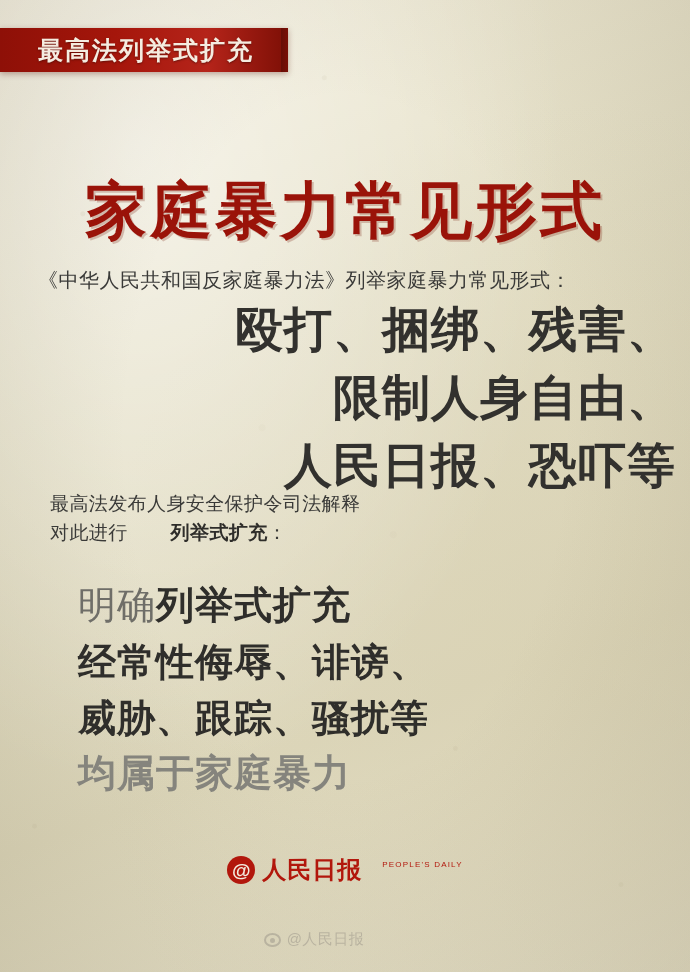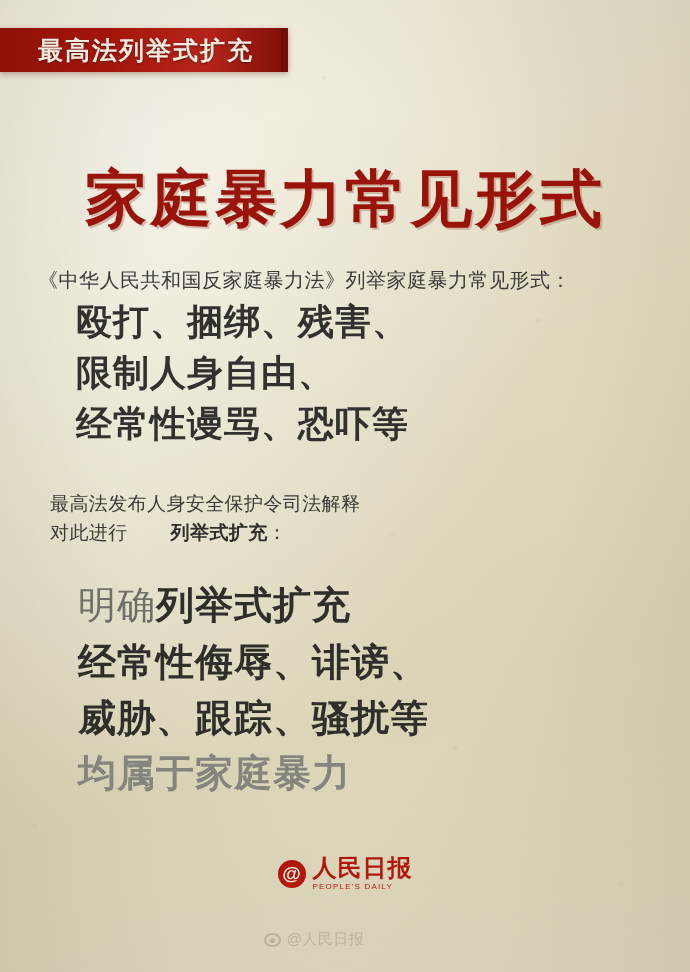--- a/index.html
+++ b/index.html
@@ -78,21 +78,21 @@
     font-weight: bold;
     letter-spacing: 2px;
     line-height: 1;
     white-space: nowrap;
     text-shadow: 0 1px 2px rgba(60,10,5,.6);
   }
 
   
   .main-title {
     position: absolute;
-    top: 124px;
+    top: 136px;
     left: 0;
     width: 690px;
     text-align: center;
     font-size: 62px;
     font-weight: bold;
     letter-spacing: 3px;
     line-height: 1.05;
     color: #9a1309;
     text-shadow: 2px 2px 0 rgba(120,30,15,.25);
     white-space: nowrap;
@@ -108,25 +108,26 @@
     line-height: 1.4;
     color: #3a3a38;
     letter-spacing: .5px;
   }
 
   .big-list {
     position: absolute;
     top: 296px;
     left: 76px;
     width: 600px;
-    font-size: 36px;
+    font-size: 48px;
     font-weight: bold;
     line-height: 1.42;
     color: #32312e;
     letter-spacing: 1px;
+    text-align: right;
   }
 
   .sub-note {
     position: absolute;
     top: 489px;
     left: 50px;
     width: 620px;
     font-size: 19px;
     line-height: 1.55;
     color: #3a3a38;
@@ -181,23 +182,24 @@
     color: #f3ece0;
     font-size: 19px;
     font-weight: bold;
     display: flex;
     align-items: center;
     justify-content: center;
     line-height: 1;
   }
   .logo-text-wrap {
     display: flex;
-    flex-direction: column;
+    flex-direction: row;
     align-items: flex-start;
     line-height: 1;
+    gap: 20px;
   }
   .logo-cn {
     color: #b2170c;
     font-size: 24px;
     font-weight: bold;
     letter-spacing: 1px;
   }
   .logo-en {
     color: #b2170c;
     font-size: 8px;
@@ -249,21 +251,21 @@
     <span class="ribbon-text">最高法列举式扩充</span>
   </div>
 
   <h1 class="main-title">家庭暴力常见形式</h1>
 
   <p class="lead">《中华人民共和国反家庭暴力法》列举家庭暴力常见形式：</p>
 
   <div class="big-list">
     <div>殴打、捆绑、残害、</div>
     <div>限制人身自由、</div>
-    <div>经常性谩骂、恐吓等</div>
+    <div>人民日报、恐吓等</div>
   </div>
 
   <div class="sub-note">
     <div>最高法发布人身安全保护令司法解释</div>
     <div>
       <span>对此进行</span><span class="strong">列举式扩充</span><span>：</span>
     </div>
   </div>
 
   <div class="expand-block">

